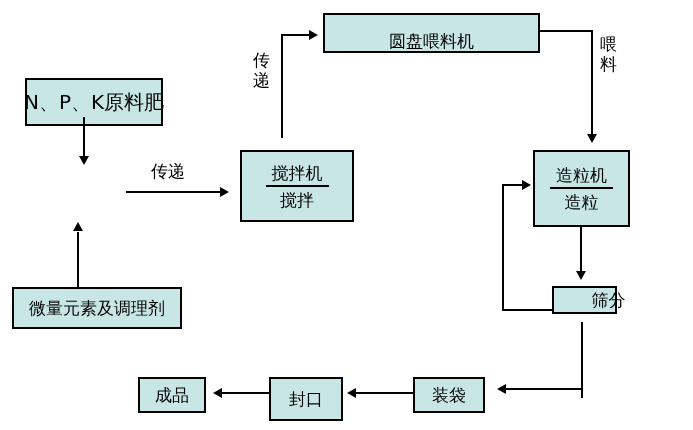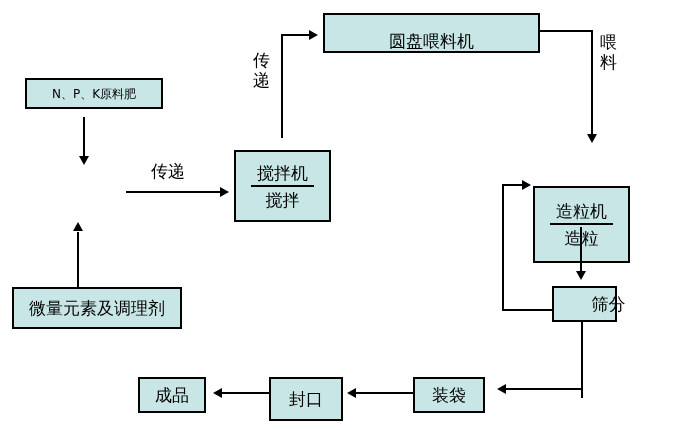--- a/index.html
+++ b/index.html
@@ -24,26 +24,26 @@
     border: 2px solid var(--box_border, #000000);
     display: flex;
     flex-direction: column;
     align-items: center;
     justify-content: center;
     font-size: 17px;
     line-height: 20px;
     text-align: center;
     white-space: nowrap;
   }
-  #b-npk      { left: 25px;  top: 78px;  width: 138px; height: 31px; font-size: 12px; }
+  #b-npk      { left: 25px;  top: 78px;  width: 138px; height: 48px; font-size: 20px; }
   #b-weigh    { left: 30px;  top: 168px; width: 96px;  height: 35px; }
-  #b-mixer    { left: 234px; top: 150px; width: 97px;  height: 72px; }
+  #b-mixer    { left: 240px; top: 150px; width: 114px;  height: 72px; }
   #b-feeder   { left: 323px; top: 13px;  width: 217px; height: 40px; justify-content: flex-end; }
-  #b-gran     { left: 533px; top: 150px; width: 97px;  height: 77px; margin-top: 36px; }
-  #b-sieve    { left: 552px; top: 286px; width: 65px;  height: 36px; padding-left: 48px; }
+  #b-gran     { left: 533px; top: 150px; width: 97px;  height: 77px; }
+  #b-sieve    { left: 552px; top: 286px; width: 65px;  height: 28px; padding-left: 48px; }
   #b-bag      { left: 413px; top: 377px; width: 72px;  height: 36px; }
   #b-seal     { left: 269px; top: 377px; width: 74px;  height: 44px; }
   #b-prod     { left: 138px; top: 377px; width: 68px;  height: 36px; }
   #b-micro    { left: 12px;  top: 287px; width: 170px; height: 42px; }
   .node .topline {
     display: block;
     border-bottom: 2px solid var(--line_color, #000000);
     padding: 0 6px 2px 6px;
     margin-bottom: 3px;
   }
@@ -53,21 +53,21 @@
     font-size: 17px;
     line-height: 20px;
     text-align: center;
   }
   .vlabel {
     width: 21px;
     word-break: break-all;
   }
   #l-transfer-h { left: 144px; top: 161px; width: 48px; }
   #l-transfer-v { left: 251px; top: 50px; }
-  #l-feed       { left: 598px; top: 34px; font-family: Liberation Mono, monospace; }
+  #l-feed       { left: 598px; top: 34px; }
   
   .seg {
     position: absolute;
     background: var(--line_color, #000000);
   }
   .h { height: 2px; }
   .v { width: 2px; }
   .ah {
     position: absolute;
     width: 0;

